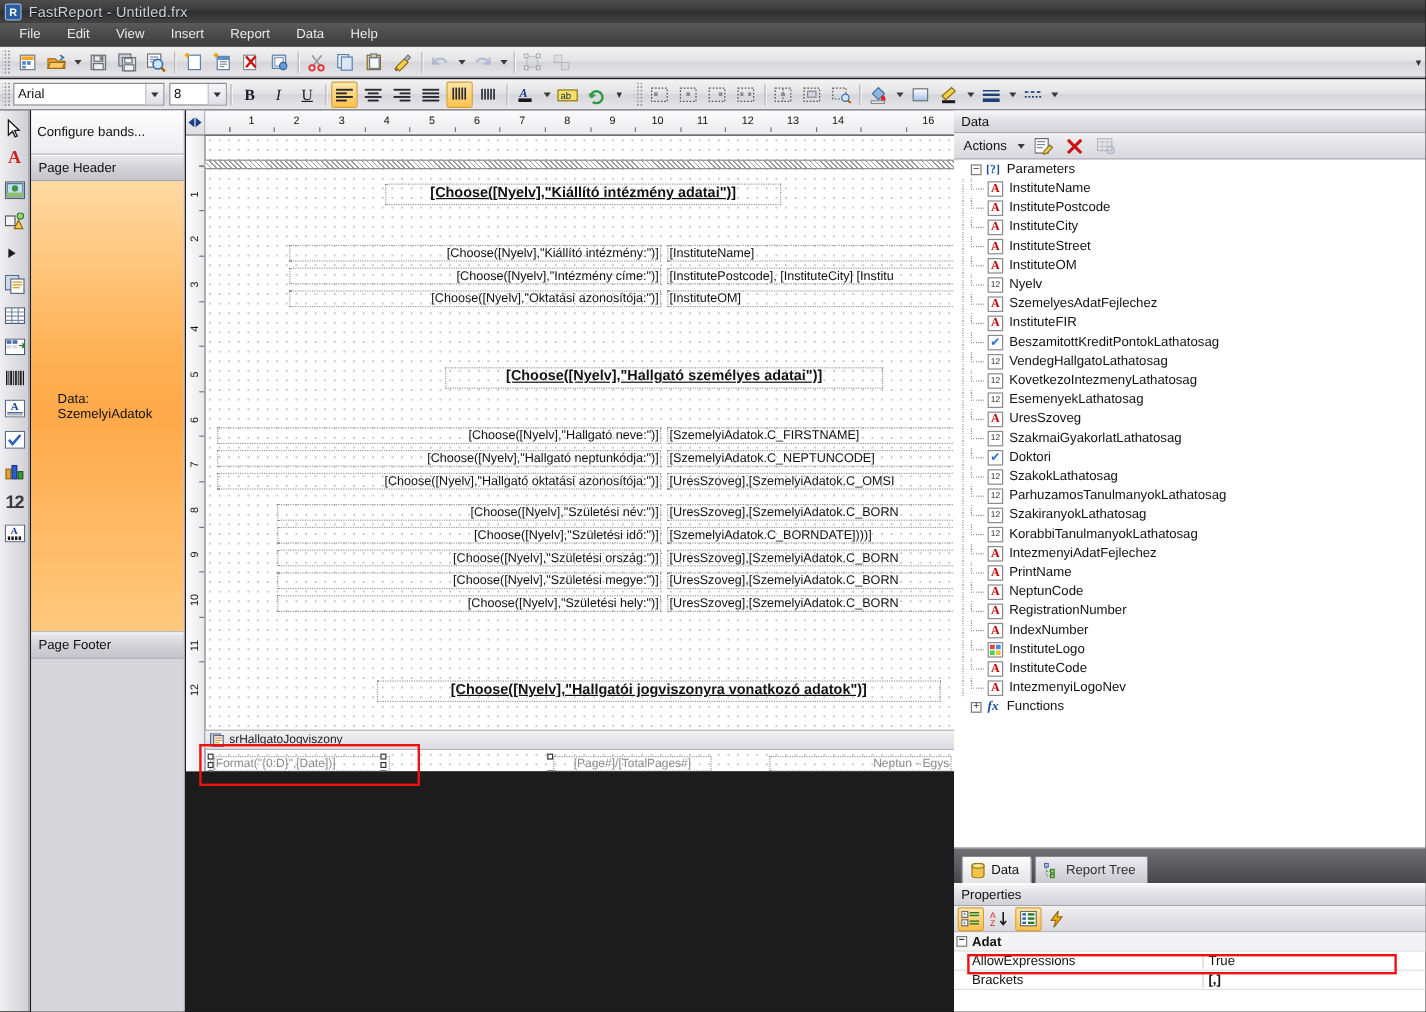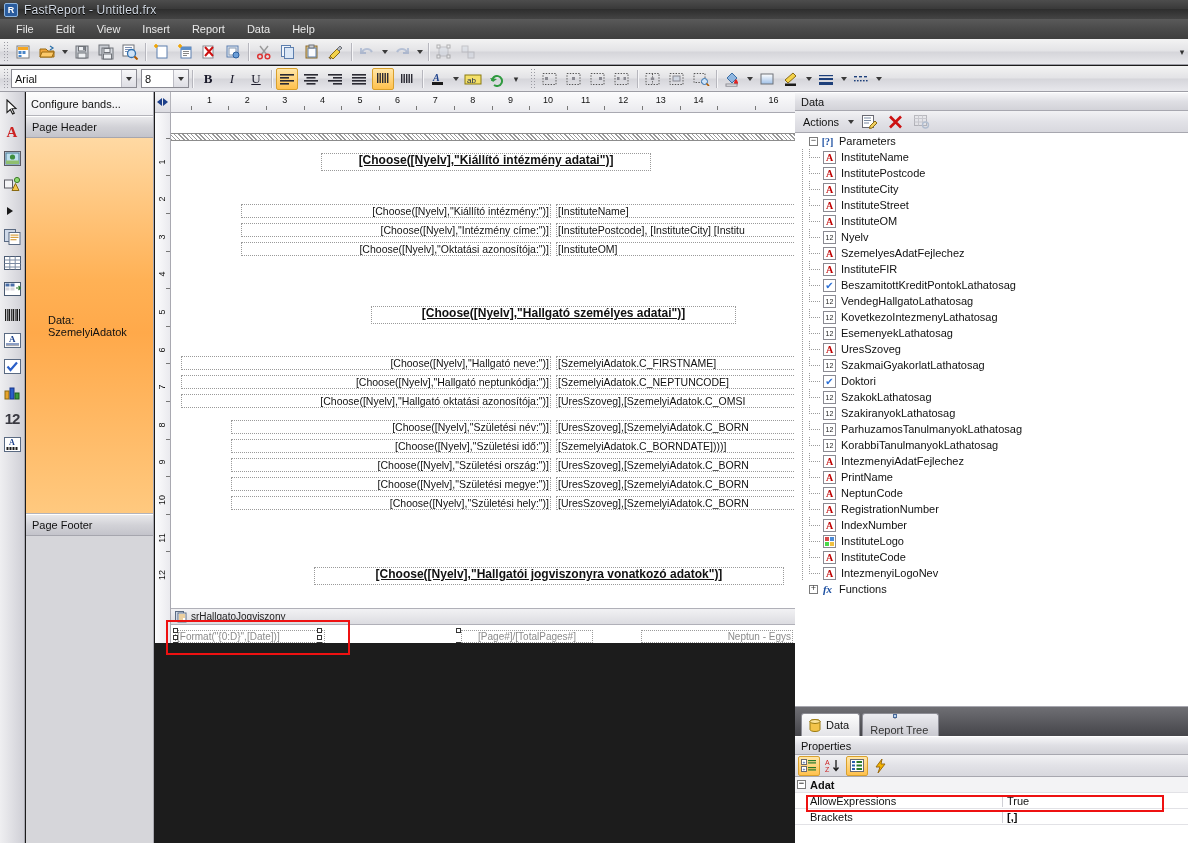--- a/index.html
+++ b/index.html
@@ -87,21 +87,21 @@
     display: flex; align-items: center; justify-content: center;
     border: 1px solid transparent; border-radius: 2px;
   }
 
   
   .bandcol {
     position: absolute; left: 26px; top: 92px; width: 128px; height: 751px;
     background: #d6d6da; border-right: 1px solid #a9a9b1;
   }
   .configbands {
-    height: 24px; background: linear-gradient(to bottom,#fdfdfd,#eeeef1);
+    height: 37px; background: linear-gradient(to bottom,#fdfdfd,#eeeef1);
     border-bottom: 1px solid #b4b4bb; font-size: 11px; color: #111;
     display: flex; align-items: center; padding-left: 5px;
   }
   .bandlabel {
     height: 22px; background: linear-gradient(to bottom,#e9e9ec 0%,#d2d2d7 50%,#c4c4cb 100%);
     border-bottom: 1px solid #a6a6ae; border-top:1px solid #fff;
     font-size: 11px; color: #111; display: flex; align-items: center; padding-left: 6px;
   }
   .bandbody {
     background: linear-gradient(to bottom,#ffd9a3 0%,#ffb155 38%,#ffa94a 52%,#ffc97f 100%);
@@ -232,21 +232,21 @@
     position:absolute; left:0; top:615px; width:393px; height:29px;
     background: linear-gradient(to bottom,#6f6f74,#45454a);
     display:flex; align-items:flex-end; padding-left:6px; gap:2px;
   }
   .tab {
     height: 23px; padding: 0 10px 0 7px; display:flex; align-items:center; gap:5px;
     font-size:11px; color:#111;
     background: linear-gradient(to bottom,#fdfdfd,#e3e3e7);
     border: 1px solid #8d8d95; border-bottom:none; border-radius: 3px 3px 0 0;
   }
-  .tab.inactive { background: linear-gradient(to bottom,#ececf0,#c9c9d0); color:#333;flex-direction:column; }
+  .tab.inactive { background: linear-gradient(to bottom,#ececf0,#c9c9d0); color:#333; }
 
   .propspanel { position:absolute; left:0; top:644px; width:393px; height:199px; background:#fff; }
   .prop-hdr {
     height: 19px; background: linear-gradient(to bottom,#f6f6f8,#dfdfe4 50%,#d2d2d8);
     border-bottom:1px solid #a7a7af; border-top:1px solid #fff;
     display:flex; align-items:center; padding-left:6px; font-size:11px; color:#111;
   }
   .prop-obj {
     height: 19px; background:#fff; border-bottom:1px solid #c6c6cc;
     display:flex; align-items:center; padding-left:6px; gap:5px; font-size:11px; color:#111;
@@ -1059,27 +1059,27 @@
           <div class="trow">
             <span class="tindent guide"></span>
             <span class="tdash"></span>
             <span class="ticon num">12</span>
             <span>SzakokLathatosag</span>
           </div>
           <div class="trow">
             <span class="tindent guide"></span>
             <span class="tdash"></span>
             <span class="ticon num">12</span>
+            <span>ParhuzamosTanulmanyokLathatosag</span>
+          </div>
+          <div class="trow">
+            <span class="tindent guide"></span>
+            <span class="tdash"></span>
+            <span class="ticon num">12</span>
             <span>SzakiranyokLathatosag</span>
-          </div>
-          <div class="trow">
-            <span class="tindent guide"></span>
-            <span class="tdash"></span>
-            <span class="ticon num">12</span>
-            <span>ParhuzamosTanulmanyokLathatosag</span>
           </div>
           <div class="trow">
             <span class="tindent guide"></span>
             <span class="tdash"></span>
             <span class="ticon num">12</span>
             <span>KorabbiTanulmanyokLathatosag</span>
           </div>
           <div class="trow">
             <span class="tindent guide"></span>
             <span class="tdash"></span>

